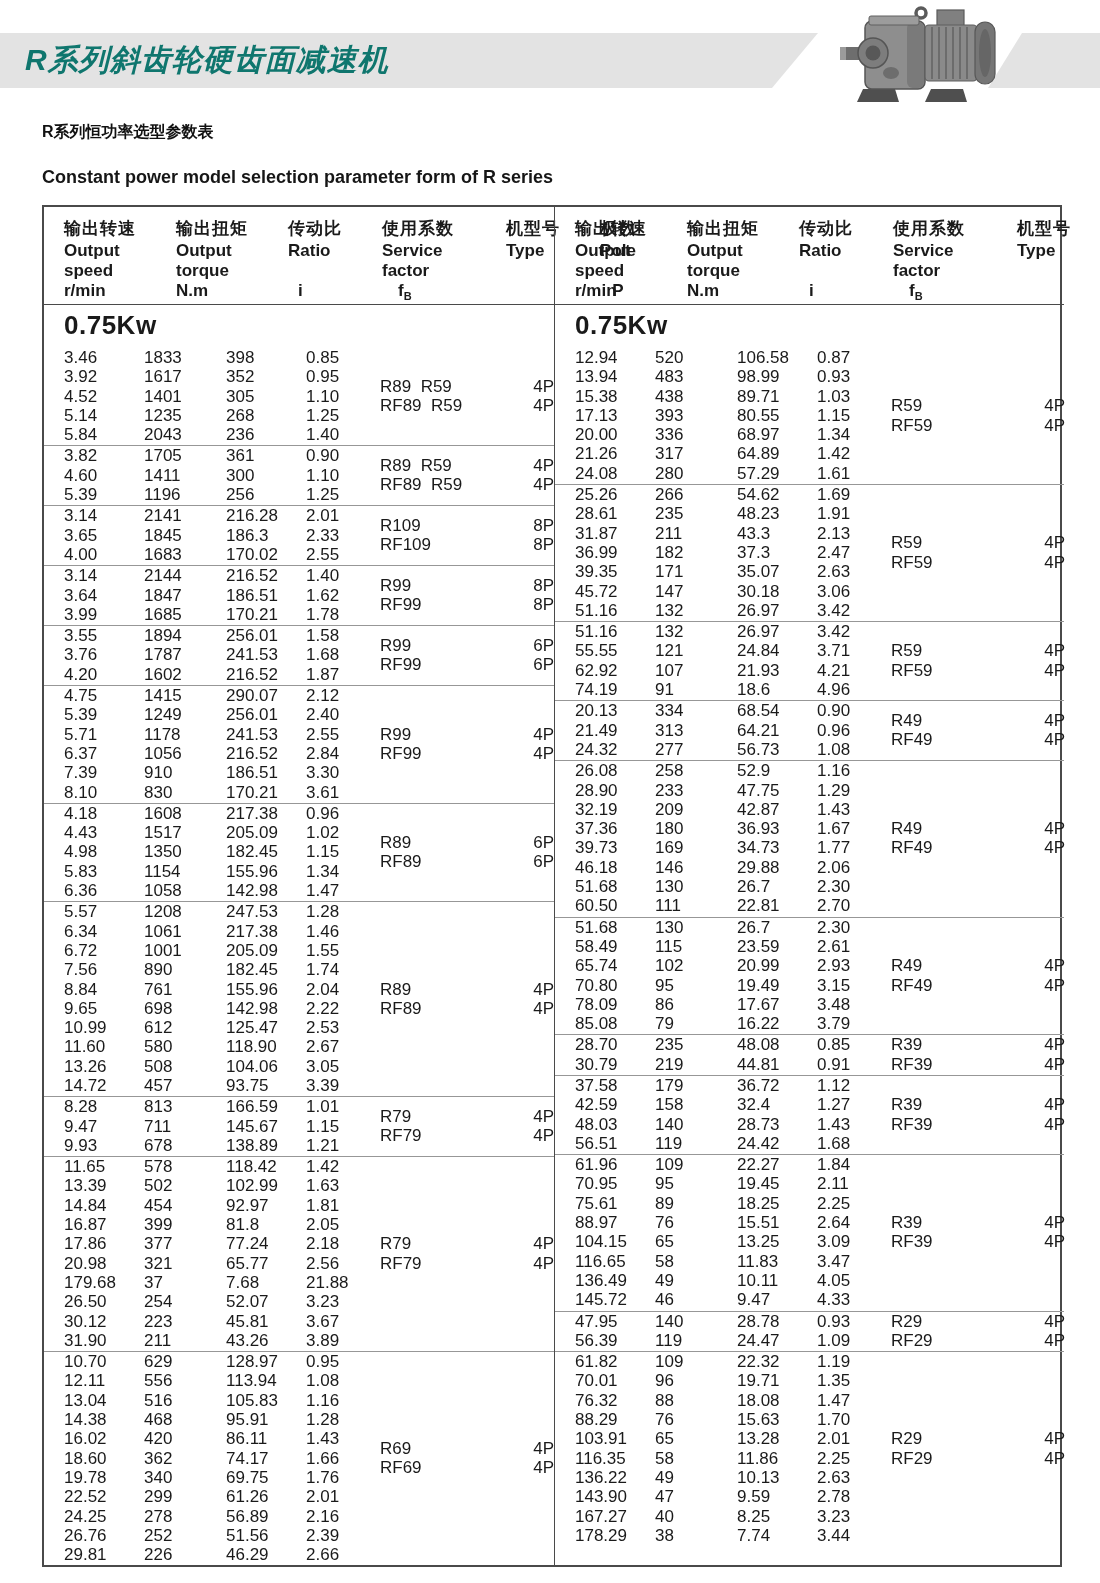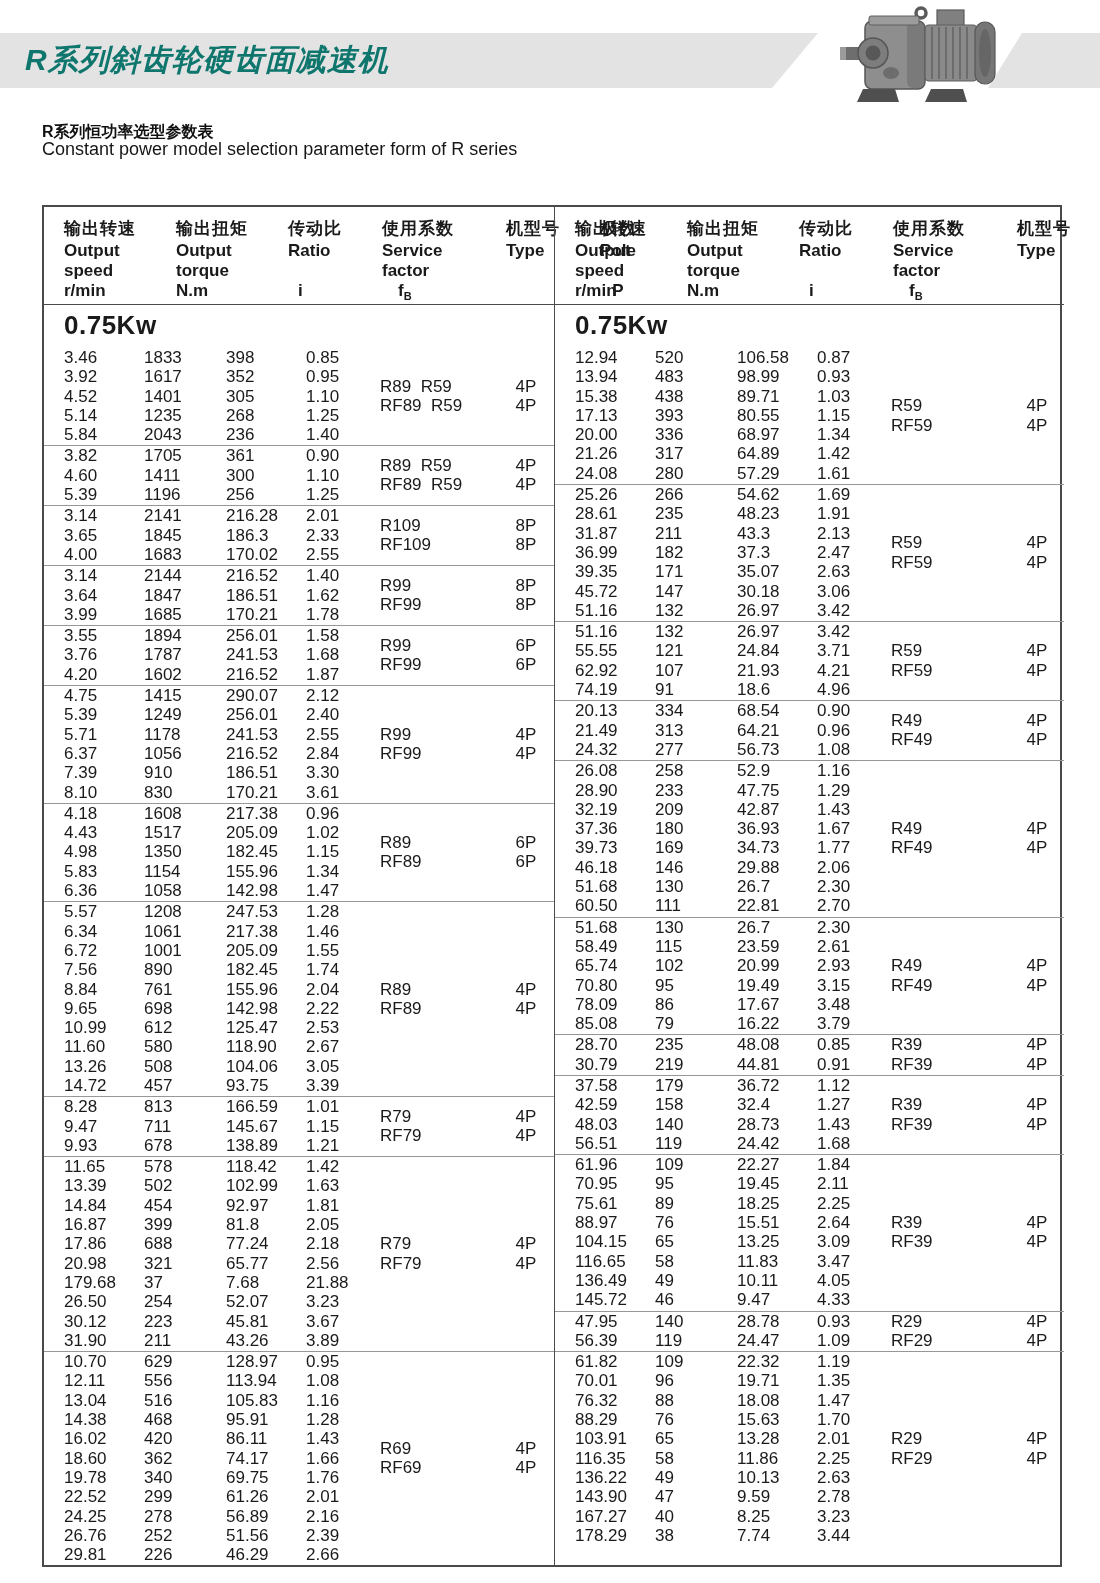--- a/index.html
+++ b/index.html
@@ -14,21 +14,21 @@
   .band-main,.band-chip{position:absolute;inset:0;background:#e3e3e3;}
   .band-main{clip-path:polygon(0 0,818px 0,772px 100%,0 100%);}
   .band-chip{clip-path:polygon(1022px 0,1100px 0,1100px 100%,988px 100%);}
   .band-title{
     position:absolute;left:25px;top:0;height:55px;display:flex;align-items:center;
     font-size:30px;font-weight:bold;font-style:italic;letter-spacing:1px;color:#0f766e;
   }
   .motor{position:absolute;left:835px;top:3px;width:180px;height:108px;}
   
   .sec-title{position:absolute;left:42px;top:122px;font-size:16px;font-weight:bold;color:#111;}
-  .sec-sub{position:absolute;left:42px;top:139px;font-size:18px;font-weight:400;color:#161616;}
+  .sec-sub{position:absolute;left:42px;top:167px;font-size:18px;font-weight:700;color:#161616;}
   
   .ptable{
     position:absolute;left:42px;top:205px;width:1020px;
     border:2px solid #4a4a4a;box-sizing:border-box;display:flex;
     font-size:17px;
   }
   .half{width:510px;box-sizing:border-box;}
   .half.right{border-left:1.5px solid #4a4a4a;}
   .thead{
     display:flex;height:98px;box-sizing:border-box;
@@ -53,21 +53,21 @@
   .pcell{white-space:nowrap;}
   .c-speed{width:80px;}.c-torque{width:82px;}.c-ratio{width:80px;}.c-factor{width:74px;}
   .tblock{
     position:absolute;left:336px;top:0;height:100%;width:118px;
     display:flex;flex-direction:column;justify-content:center;
     line-height:19.3px;white-space:pre;
   }
   .pblock{
     position:absolute;left:454px;top:0;height:100%;width:56px;
     display:flex;flex-direction:column;justify-content:center;
-    line-height:19.3px;text-align:center;
+    line-height:19.3px;text-align:center;align-items:flex-end;
   }
 </style>
 </head>
 <body>
 
 <div class="band">
   <div class="band-main"></div>
   <div class="band-chip"></div>
   <div class="band-title">R系列斜齿轮硬齿面减速机</div>
 </div>
@@ -481,21 +481,21 @@
             <div class="pcell c-factor">1.81</div>
           </div>
           <div class="prow">
             <div class="pcell c-speed">16.87</div>
             <div class="pcell c-torque">399</div>
             <div class="pcell c-ratio">81.8</div>
             <div class="pcell c-factor">2.05</div>
           </div>
           <div class="prow">
             <div class="pcell c-speed">17.86</div>
-            <div class="pcell c-torque">688</div>
+            <div class="pcell c-torque">377</div>
             <div class="pcell c-ratio">77.24</div>
             <div class="pcell c-factor">2.18</div>
           </div>
           <div class="prow">
             <div class="pcell c-speed">20.98</div>
             <div class="pcell c-torque">321</div>
             <div class="pcell c-ratio">65.77</div>
             <div class="pcell c-factor">2.56</div>
           </div>
           <div class="prow">

